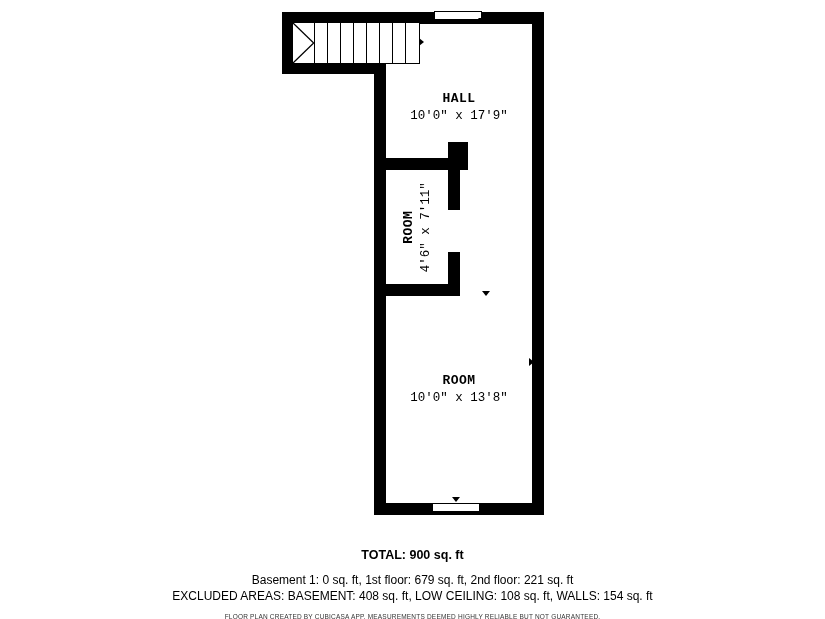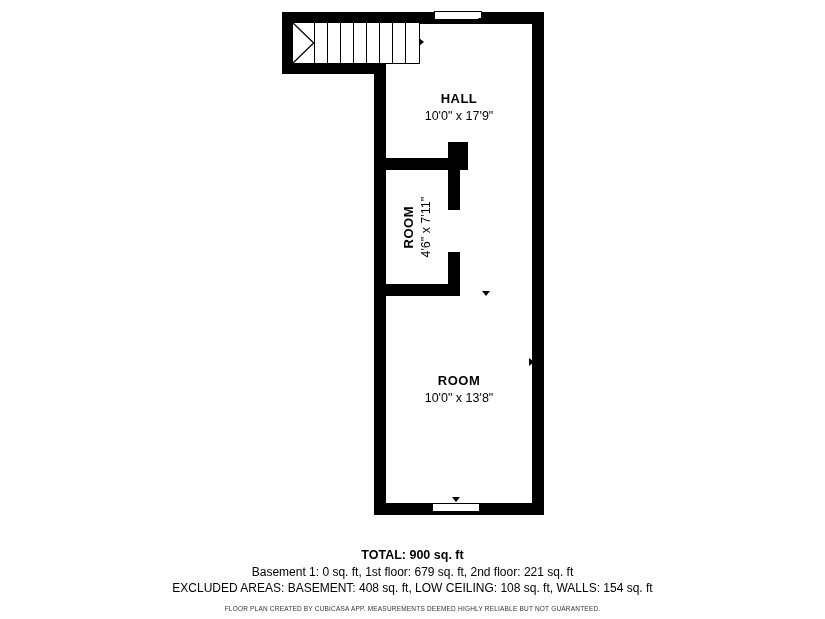--- a/index.html
+++ b/index.html
@@ -15,20 +15,21 @@
     position: relative;
     overflow: hidden;
   }
 
   #floorplan-canvas {
     position: absolute;
     left: 0;
     top: 0;
     width: 825px;
     height: 619px;
+    font-family: Liberation Mono, monospace;
   }
 
   
   .wall {
     position: absolute;
     background: #000000;
   }
 
   
   .fill-white {
@@ -116,21 +117,21 @@
   #summary {
     position: absolute;
     left: 0;
     right: 0;
     top: 548px;
     text-align: center;
   }
   #summary .total {
     font-size: 12.5px;
     font-weight: 700;
-    margin-bottom: 3px;
+    margin-bottom: 11px;
   }
   #summary .line {
     font-size: 12px;
     font-weight: 400;
     margin-bottom: 2px;
   }
   #summary .disclaimer {
     font-size: 6.5px;
     letter-spacing: 0.2px;
     color: #333333;

